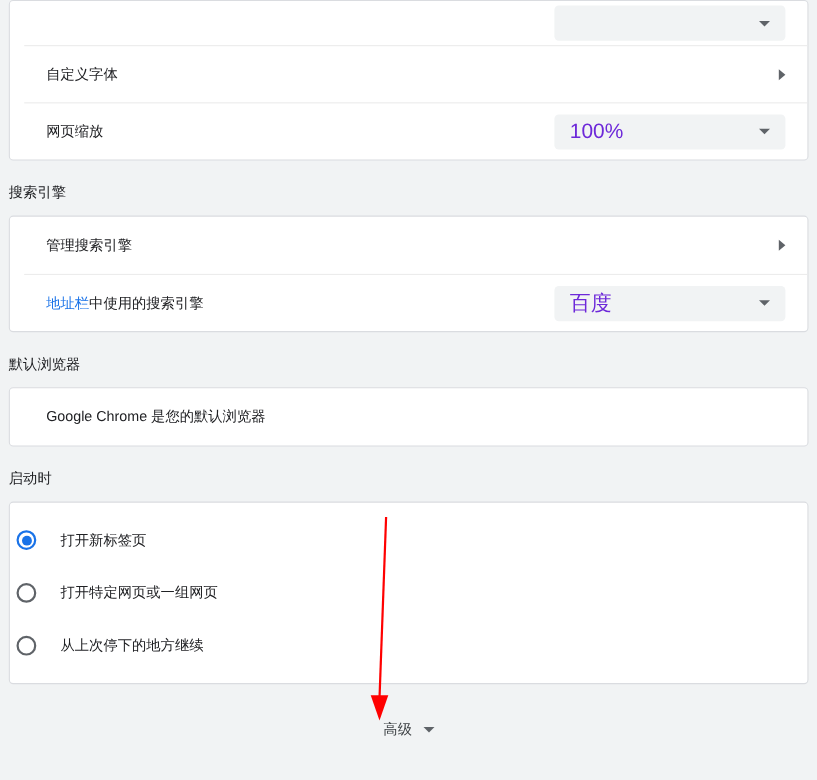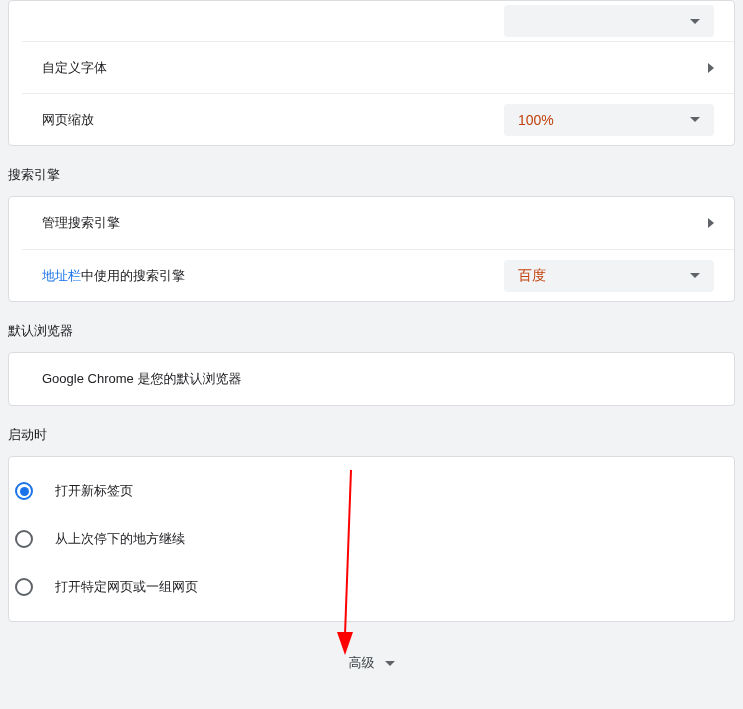--- a/index.html
+++ b/index.html
@@ -36,22 +36,22 @@
     }
     .select {
       background: #f1f3f4;
       border-radius: 4px;
       min-width: 210px;
       height: 32px;
       display: flex;
       align-items: center;
       justify-content: space-between;
       padding: 0 14px;
-      color: #c2410c;
-      font-size: 14px;
+      color: #6d28d9;
+      font-size: 19px;
     }
     .chevron-right {
       width: 0; height: 0;
       border-top: 5px solid transparent;
       border-bottom: 5px solid transparent;
       border-left: 6px solid #5f6368;
     }
     .chevron-down {
       width: 0; height: 0;
       border-left: 5px solid transparent;
@@ -150,25 +150,25 @@
   </div>
 
   <div class="section-title">启动时</div>
   <div class="card" style="padding:10px 0;">
     <div class="radio-row">
       <span class="radio selected"></span>
       <span>打开新标签页</span>
     </div>
     <div class="radio-row">
       <span class="radio"></span>
-      <span>从上次停下的地方继续</span>
+      <span>打开特定网页或一组网页</span>
     </div>
     <div class="radio-row">
       <span class="radio"></span>
-      <span>打开特定网页或一组网页</span>
+      <span>从上次停下的地方继续</span>
     </div>
   </div>
 
   <div class="advanced">
     <span>高级</span>
     <span class="chevron-down"></span>
   </div>
 
   <svg class="arrow-overlay" style="left:335px; top:470px;" width="30" height="190">
     <line x1="16" y1="0" x2="10" y2="165" stroke="#ff0000" stroke-width="2"></line>

